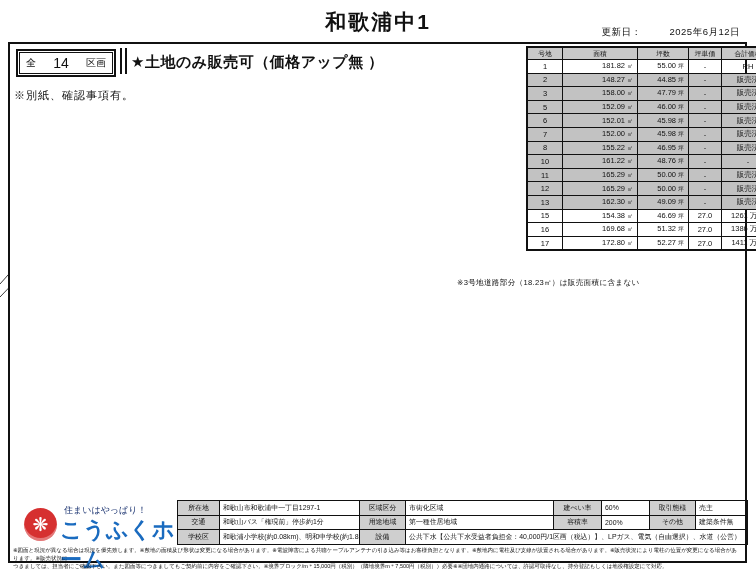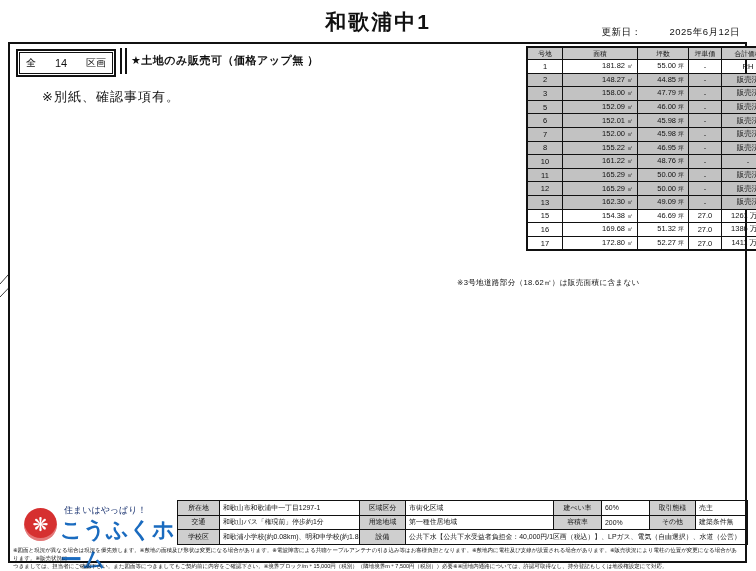--- a/index.html
+++ b/index.html
@@ -8,25 +8,25 @@
   .title{position:absolute;top:8px;left:0;width:100%;text-align:center;
          font-size:21px;font-weight:bold;letter-spacing:2px;}
   .updated{position:absolute;top:26px;right:16px;font-size:9.5px;letter-spacing:.5px;}
   .updated span{margin-left:28px;}
   .sheet{position:absolute;left:8px;top:42px;width:735px;height:517px;
          border:2px solid #111;background:#fff;}
   
   .count-box{position:absolute;left:6px;top:5px;width:94px;height:22px;border:2px solid #111;padding:1px;}
   .count-inner{width:100%;height:100%;border:1px solid #111;display:flex;align-items:center;
                justify-content:space-between;font-size:10px;padding:0 6px;box-sizing:border-box;}
-  .count-inner .num{font-size:11px;}
+  .count-inner .num{font-size:14px;}
   .dbar{position:absolute;left:110px;top:4px;width:3px;height:26px;
         border-left:2px solid #111;border-right:2px solid #111;}
-  .star-note{position:absolute;left:121px;top:9px;font-size:11px;font-weight:bold;letter-spacing:.5px;}
-  .bessi{position:absolute;left:32px;top:44px;font-size:13px;letter-spacing:1px;}
+  .star-note{position:absolute;left:121px;top:9px;font-size:15px;font-weight:bold;letter-spacing:.5px;}
+  .bessi{position:absolute;left:4px;top:44px;font-size:11px;letter-spacing:1px;font-family:Liberation Serif, serif;}
   
   .ptable{position:absolute;left:516px;top:2px;}
   .ptable table{border-collapse:collapse;table-layout:fixed;width:222px;border:2px solid #111;}
   .ptable td{border:1px solid #111;font-size:7.5px;height:12.6px;padding:0 2px;
              text-align:center;overflow:hidden;white-space:nowrap;}
   .ptable tr.hd td{background:#c9c9c9;font-size:6.8px;height:11px;}
   .ptable tr.sold td{background:#c2c2c2;}
   .ptable td.r{text-align:right;padding-right:4px;}
   .ptable td.r .u{font-size:6px;margin-left:2px;}
   .pfoot{position:absolute;left:447px;top:234px;font-size:7.6px;letter-spacing:.3px;}
@@ -307,21 +307,21 @@
             <tr>
               <td>17</td>
               <td class="r">172.80<span class="u">㎡</span></td>
               <td class="r">52.27<span class="u">坪</span></td>
               <td>27.0</td>
               <td>1411 万円</td>
             </tr>
           </tbody>
         </table>
     </div>
-    <div class="pfoot">※3号地道路部分（18.62㎡）は販売面積に含まない</div>
+    <div class="pfoot">※3号地道路部分（18.23㎡）は販売面積に含まない</div>
 
     <div class="logo">
       <div class="logo-mark">❋</div>
       <div class="logo-tag">住まいはやっぱり！</div>
       <div class="logo-name">こうふくホーム</div>
     </div>
 
     <div class="itable">
       <table>
         <colgroup>

